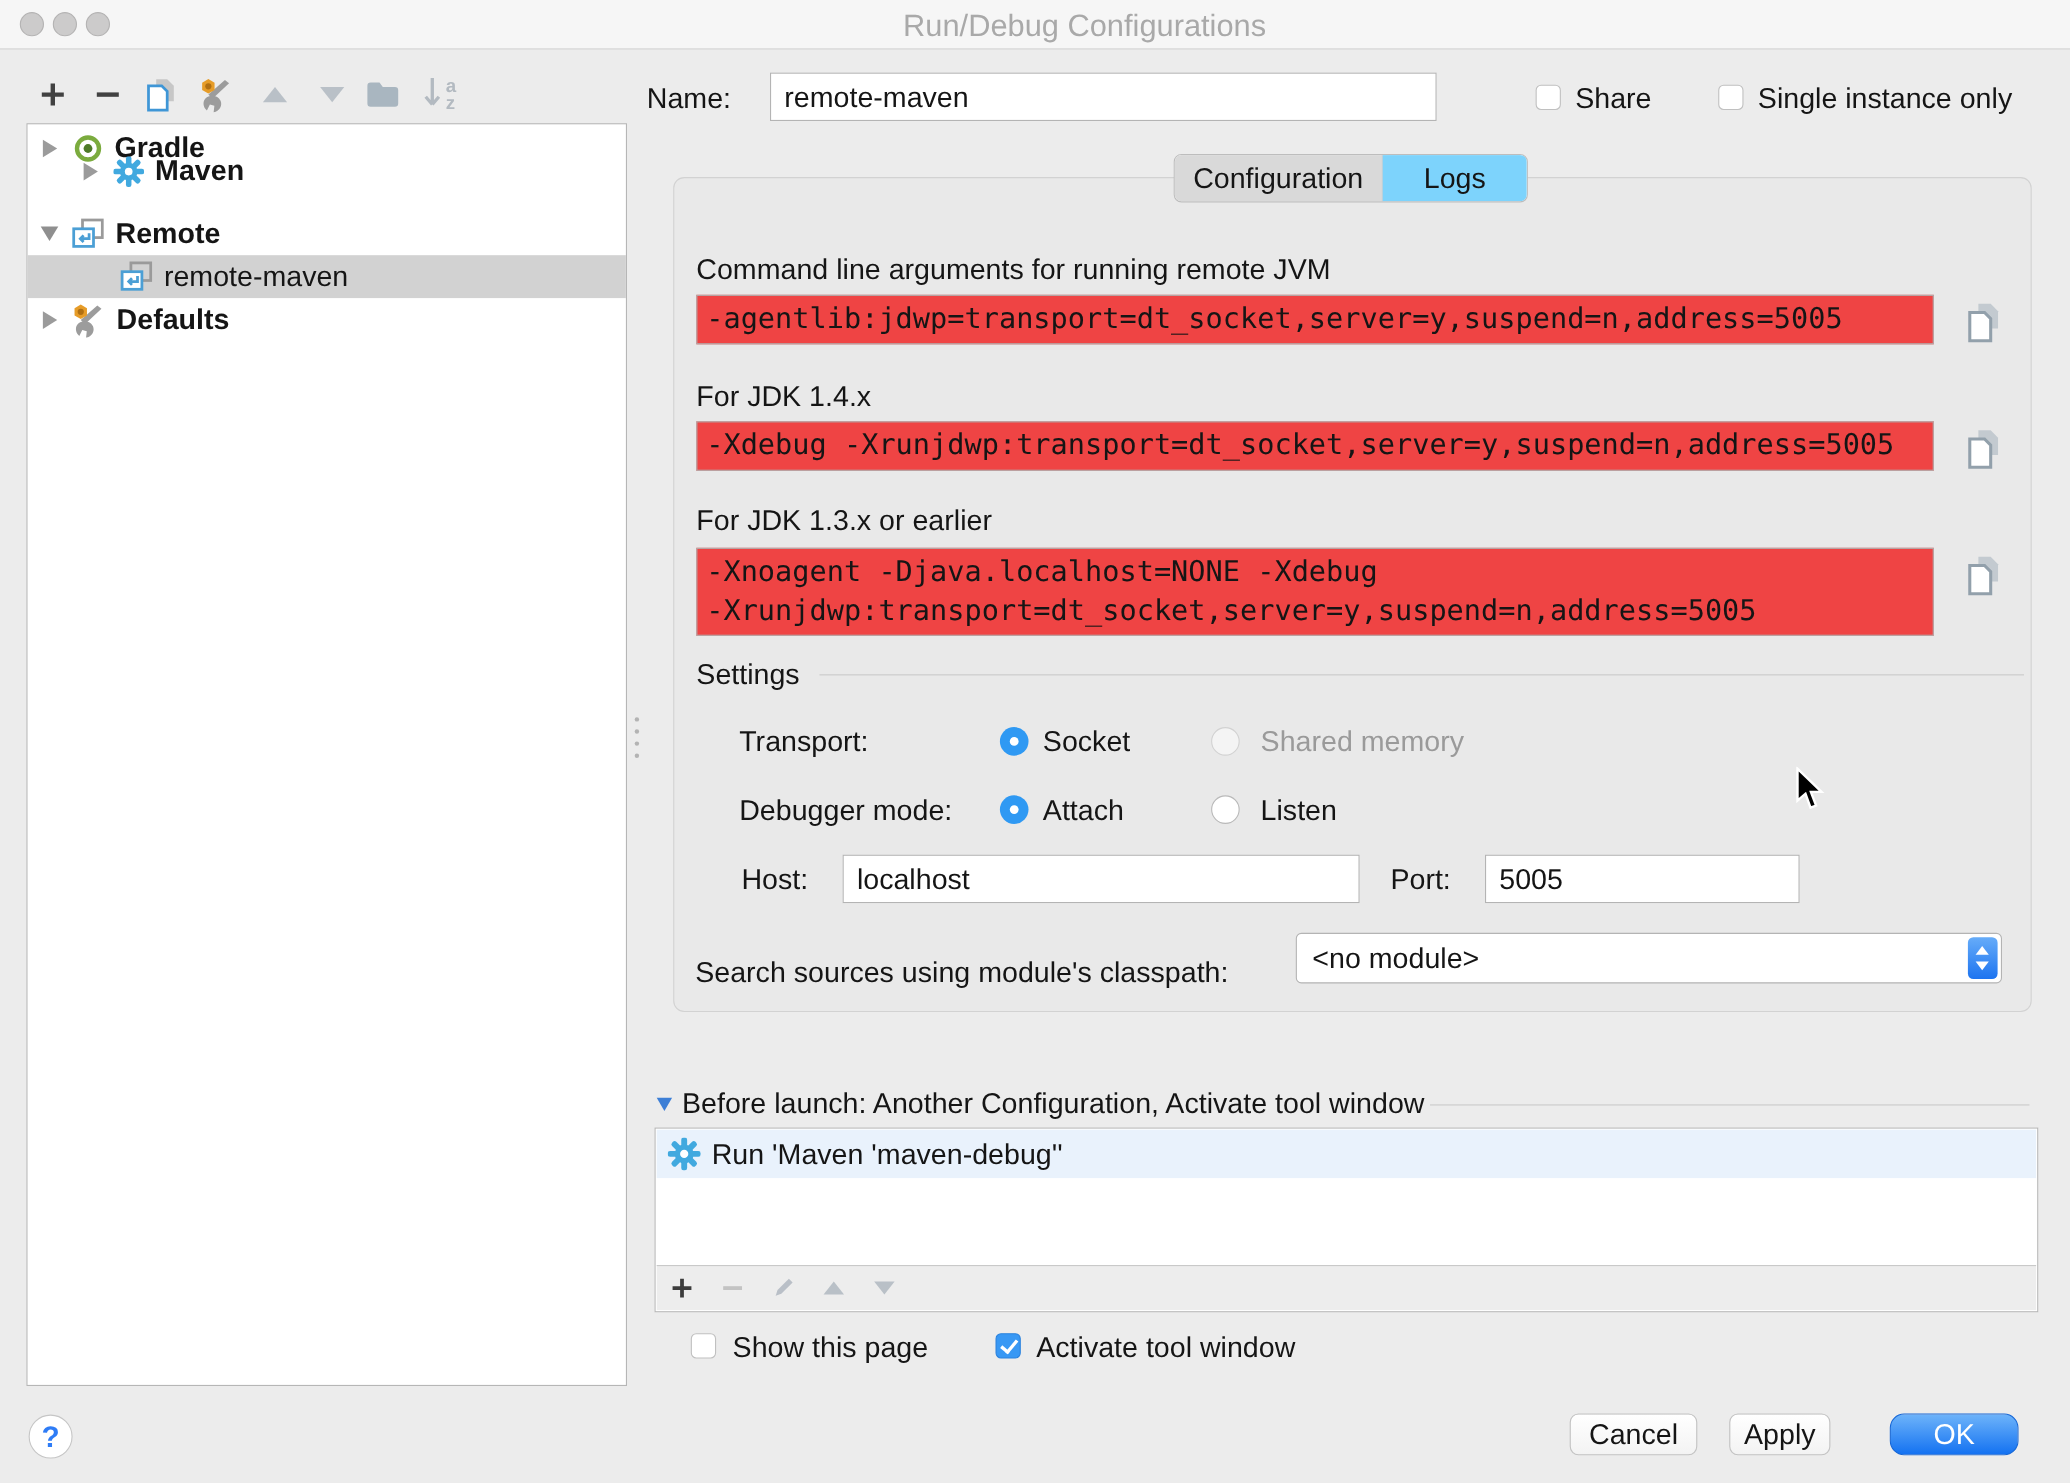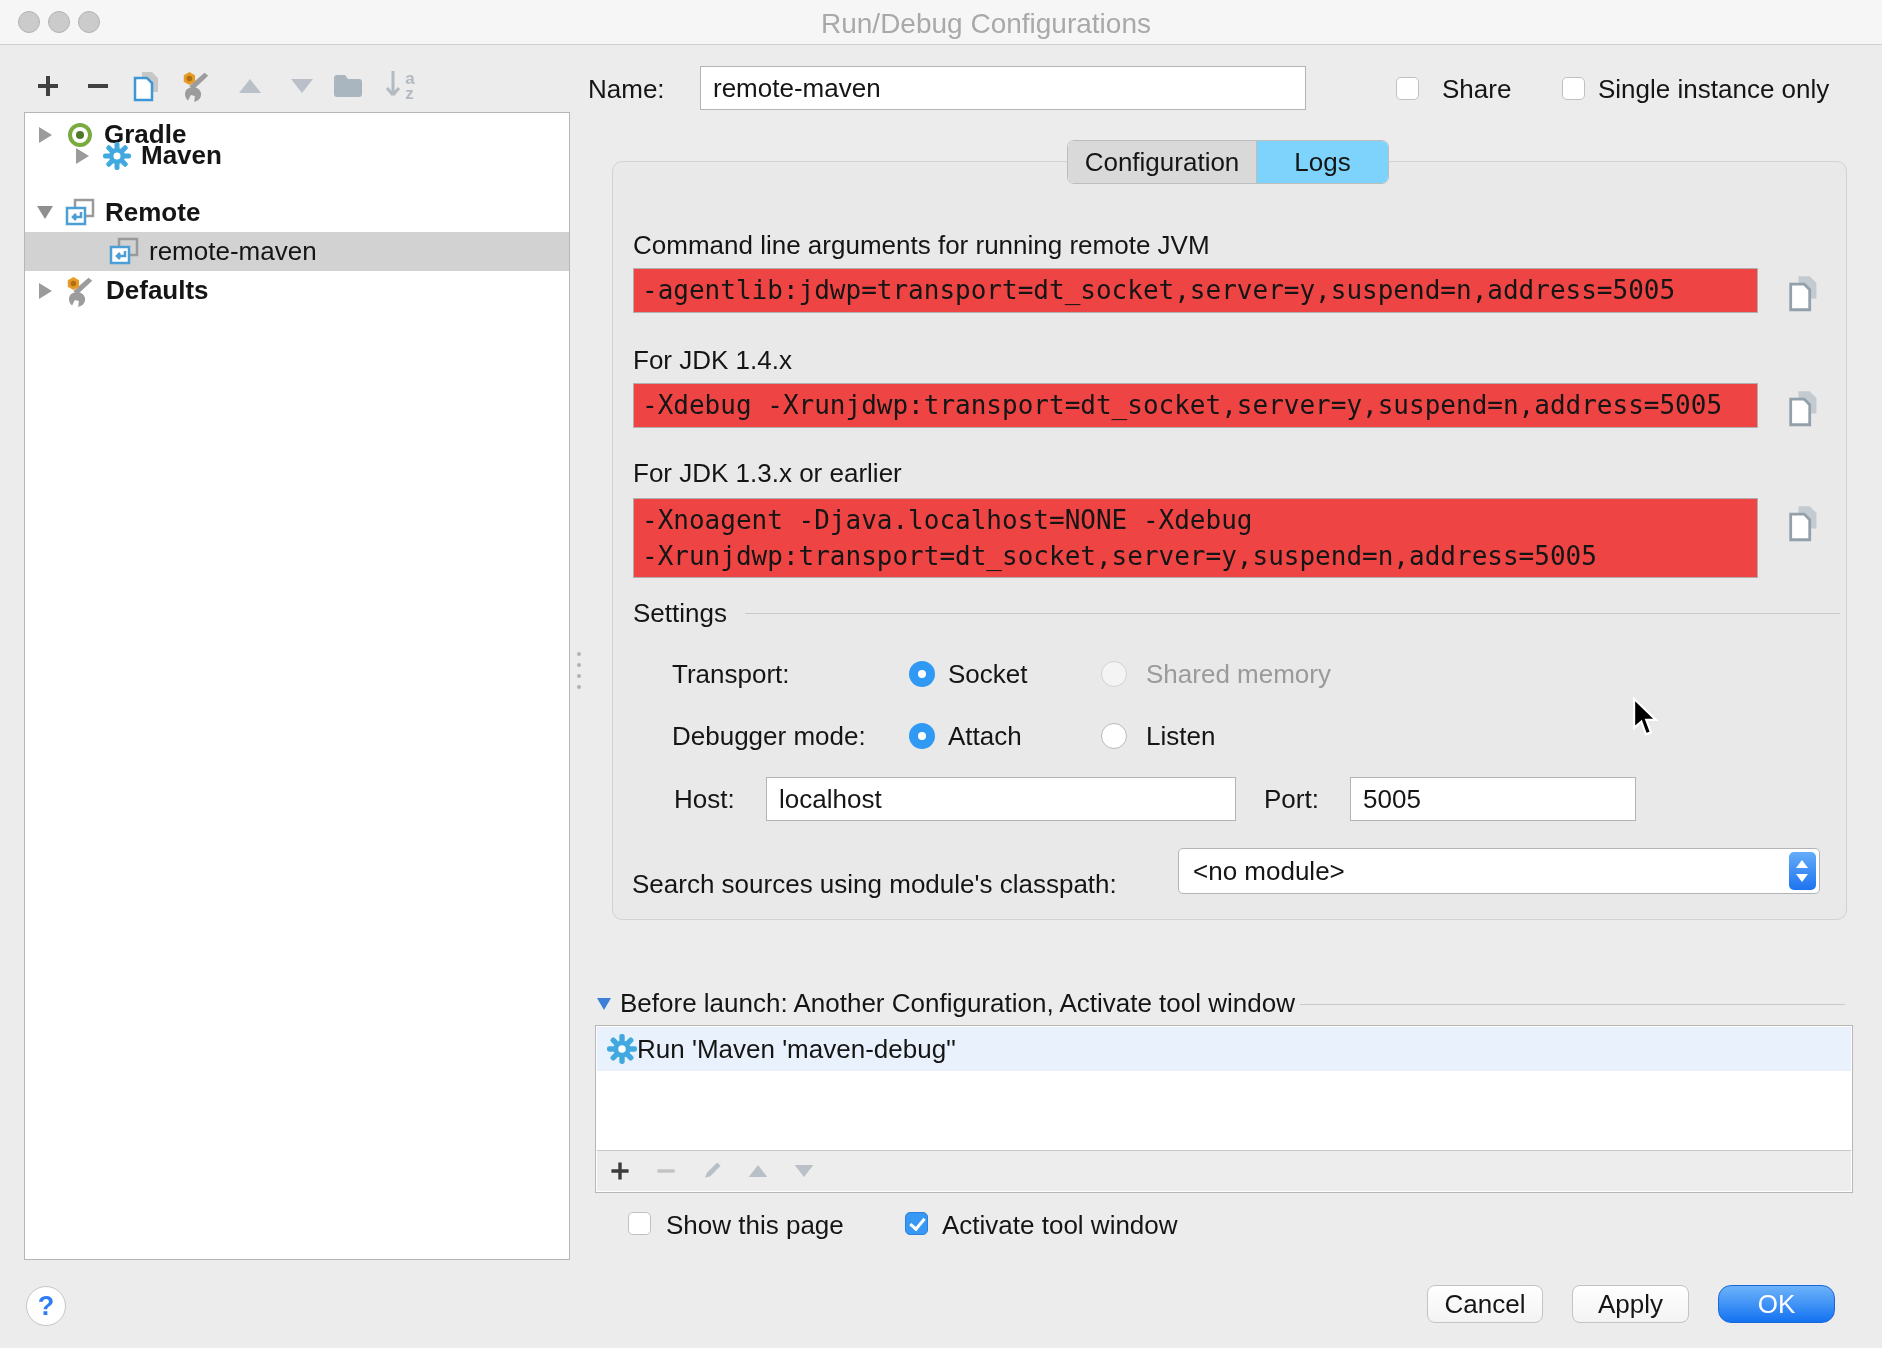--- a/index.html
+++ b/index.html
@@ -202,21 +202,21 @@
 <div class="dot" style="top:652px;"></div>
 <div class="dot" style="top:663px;"></div>
 <div class="dot" style="top:674px;"></div>
 <div class="dot" style="top:685px;"></div>
 
 <span class="abs lbl" style="left:588px;top:74px;">Name:</span>
 <div class="abs tf" style="left:700px;top:66px;width:606px;height:44px;">
   <div class="val">remote-maven</div>
 </div>
 <span class="abs cb off" style="left:1396px;top:77px;"></span>
-<span class="abs lbl" style="left:1432px;top:74px;margin-left:10px;">Share</span>
+<span class="abs lbl" style="left:1432px;top:74px;">Share</span>
 <span class="abs cb off" style="left:1562px;top:77px;"></span>
 <span class="abs lbl" style="left:1598px;top:74px;">Single instance only</span>
 
 <div class="abs cfgpanel"></div>
 
 <div class="abs tabs">
   <div class="tab selected" style="width:188px;">Configuration</div>
   <div class="tabsep"></div>
   <div class="tab unselected" style="flex:1;">Logs</div>
 </div>
@@ -301,21 +301,21 @@
           <g>
             <rect x="11.5" y="0" width="5" height="28" rx="2"></rect>
             <rect x="11.5" y="0" width="5" height="28" rx="2" transform="rotate(45 14 14)"></rect>
             <rect x="11.5" y="0" width="5" height="28" rx="2" transform="rotate(90 14 14)"></rect>
             <rect x="11.5" y="0" width="5" height="28" rx="2" transform="rotate(135 14 14)"></rect>
           </g>
         </g>
         <circle cx="14" cy="14" r="3.5" fill="#fff"></circle>
       </svg>
     </span>
-    <span class="lbl" style="margin-left:0;">Run 'Maven 'maven-debug''</span>
+    <span class="lbl" style="margin-left:10px;">Run 'Maven 'maven-debug''</span>
   </div>
   <div class="bl-toolbar">
     <span class="bt-ico">
       <svg width="24" height="24" viewBox="0 0 28 28">
           <path d="M12 4h4v8h8v4h-8v8h-4v-8H4v-4h8z" fill="#3c3c3c"></path>
         </svg>
     </span>
     <span class="bt-ico">
       <svg width="24" height="24" viewBox="0 0 28 28">
           <rect x="4" y="12" width="20" height="4" fill="#c3c3c3"></rect>
@@ -341,20 +341,20 @@
 
 <span class="abs cb off" style="left:628px;top:1212px;"></span>
 <span class="abs lbl" style="left:666px;top:1210px;">Show this page</span>
 <span class="abs cb on" style="left:905px;top:1212px;"></span>
 <span class="abs lbl" style="left:942px;top:1210px;">Activate tool window</span>
 
 <div class="abs help">
   <span>?</span>
 </div>
 <div class="abs btn" style="left:1427px;top:1285px;width:116px;">Cancel</div>
-<div class="abs btn" style="left:1572px;top:1285px;width:117px;">Apply</div>
+<div class="abs btn" style="left:1572px;top:1285px;width:92px;">Apply</div>
 <div class="abs btn primary" style="left:1718px;top:1285px;width:117px;border-radius:13px;">OK</div>
 
 <div class="abs" style="left:1630px;top:697px;z-index:9;">
   <svg width="30" height="40" viewBox="0 0 15 22">
     <path d="M1.5 1 L1.5 17 L5.5 13.5 L8 20.5 L10.8 19.4 L8.2 12.6 L13.5 12.6 Z" fill="#000" stroke="#fff" stroke-width="1.2"></path>
   </svg>
 </div>
 
 </body></html>

